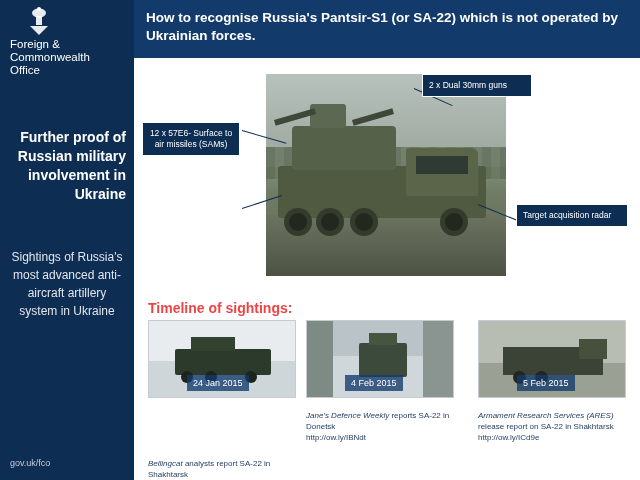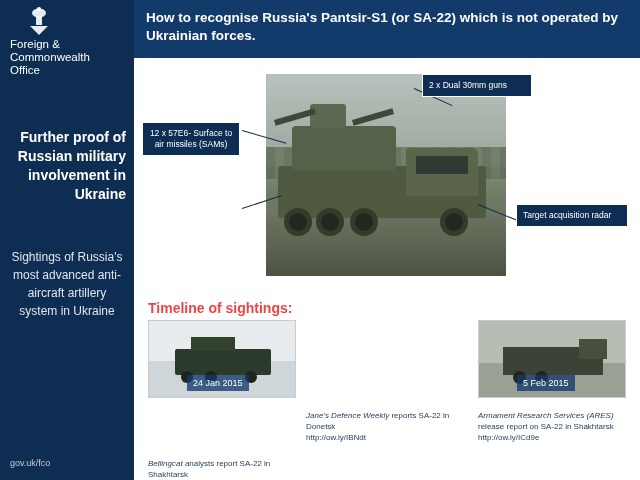--- a/index.html
+++ b/index.html
@@ -280,20 +280,28 @@
   <div class="thumbs">
     <div class="thumb t1">
       <div class="t1-veh"></div>
       <div class="t1-tur"></div>
       <div class="t1-wa"></div>
       <div class="t1-wb"></div>
       <div class="t1-wc"></div>
       <div class="date-badge">24 Jan 2015</div>
     </div>
 
+    <div class="thumb t2">
+      <div class="t2-road"></div>
+      <div class="t2-tree-l"></div>
+      <div class="t2-tree-r"></div>
+      <div class="t2-veh"></div>
+      <div class="t2-top"></div>
+      <div class="date-badge">4 Feb 2015</div>
+    </div>
 
     <div class="thumb t3">
       <div class="t3-veh"></div>
       <div class="t3-cab"></div>
       <div class="t3-wa"></div>
       <div class="t3-wb"></div>
       <div class="date-badge">5 Feb 2015</div>
     </div>
   </div>
 

